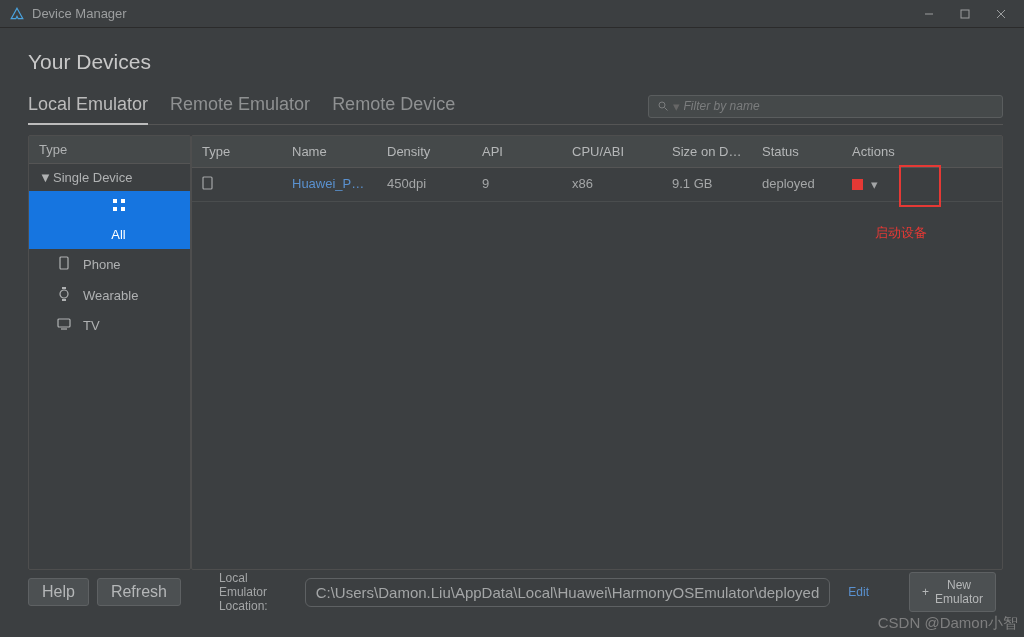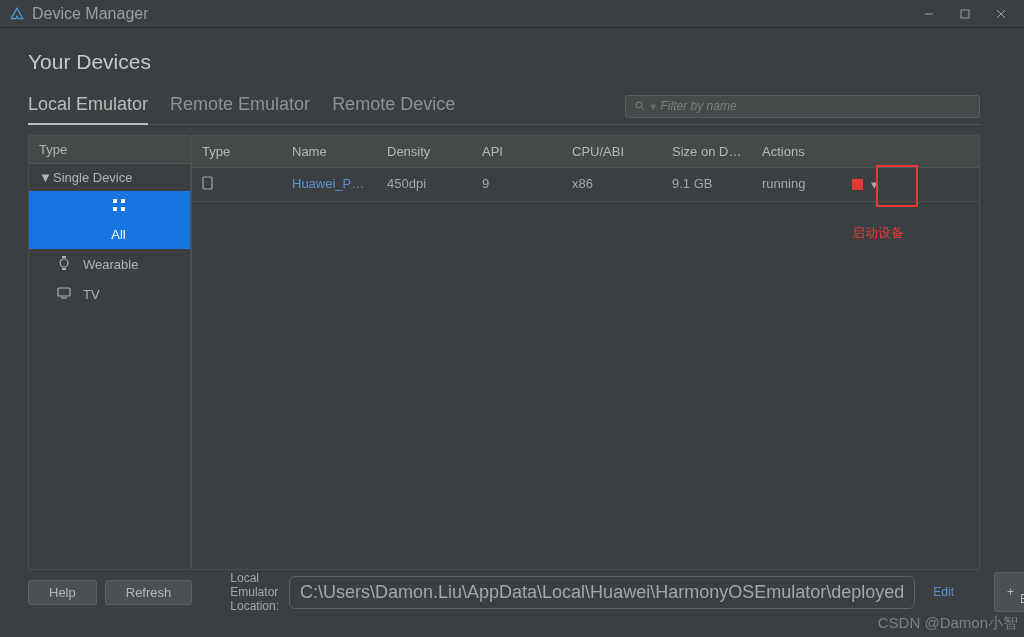--- a/index.html
+++ b/index.html
@@ -1,23 +1,23 @@
 <!DOCTYPE html>
 <html><head>
 <meta charset="utf-8">
 <style>
   * { box-sizing: border-box; margin: 0; padding: 0; font-family: "Segoe UI", Arial, sans-serif; }
   body { background: #3c3f41; color: #a9abac; font-size: 13px; width: 1024px; height: 637px; overflow: hidden; position: relative; }
   .titlebar { height: 28px; background: #3c3f41; display: flex; align-items: center; justify-content: space-between; padding: 0 6px 0 10px; border-bottom: 1px solid #2b2b2b; }
   .titlebar-left { display: flex; align-items: center; gap: 8px; }
   .app-logo { width: 14px; height: 14px; }
-  .titlebar-title { color: #9c9e9f; font-size: 16px; text-align: right; }
+  .titlebar-title { color: #9c9e9f; font-size: 13px; text-align: right; }
   .win-controls { display: flex; gap: 2px; }
   .win-btn { width: 34px; height: 22px; display: flex; align-items: center; justify-content: center; color: #9c9e9f; cursor: pointer; }
-  .content { padding: 22px 44px 0 28px; position: relative; }
+  .content { padding: 22px 21px 0 28px; position: relative; }
   h1.page-title { color: #c8c8c8; font-size: 21px; font-weight: 400; margin-bottom: 20px; }
   .tabs-row { display: flex; align-items: center; justify-content: space-between; border-bottom: 1px solid #555; }
   .tabs { display: flex; gap: 22px; }
   .tab { padding: 0 0 8px 0; color: #8f9192; cursor: pointer; font-size: 18px; }
   .tab.active { color: #bcbcbc; border-bottom: 2px solid #bcbcbc; margin-bottom: -1px; }
   .search-wrap { display: flex; align-items: center; background: #45494a; border: 1px solid #5a5d5e; border-radius: 3px; padding: 3px 8px; width: 355px; margin-bottom: 6px; }
   .search-input { background: transparent; border: none; outline: none; color: #a9abac; font-size: 12px; flex: 1; font-style: italic; }
   .search-input::placeholder { color: #7b7d7e; font-style: italic; }
   .body-row { display: flex; margin-top: 10px; height: 435px; }
   .sidebar { width: 163px; background: #3c3f41; border: 1px solid #4e4e4e; border-radius: 2px; }
@@ -41,23 +41,23 @@
   .col-cpu { width: 100px; }
   .col-disk { width: 90px; }
   .col-status { width: 90px; }
   .col-actions { flex: 1; }
   .actions-cell { display: flex; align-items: center; gap: 8px; }
   .stop-btn { width: 11px; height: 11px; background: #e53935; }
   .highlight-box { position: absolute; border: 2px solid #e53935; width: 42px; height: 42px; top: 29px; right: 61px; pointer-events: none; }
   .annotation { position: absolute; top: 88px; right: 75px; color: #e53935; font-size: 13px; font-family: "Microsoft YaHei", sans-serif; }
   .footer { position: absolute; bottom: 24px; left: 28px; right: 28px; display: flex; align-items: center; gap: 10px; }
   .footer-left { display: flex; gap: 8px; }
-  .small-btn { background: #4c5052; border: 1px solid #5e6163; color: #b5b7b8; padding: 4px 20px; border-radius: 3px; cursor: pointer; font-size: 13px; text-align: right; }
+  .small-btn { background: #4c5052; border: 1px solid #5e6163; color: #b5b7b8; padding: 4px 13px; border-radius: 3px; cursor: pointer; font-size: 16px; text-align: right; }
   .loc-label { margin-left: 28px; color: #a4a6a7; font-size: 12px; }
-  .loc-path { flex: 1; border: 1px solid #5e6163; border-radius: 6px; padding: 5px 10px; color: #a4a6a7; font-size: 18px; background: transparent; }
+  .loc-path { flex: 1; border: 1px solid #5e6163; border-radius: 6px; padding: 5px 10px; color: #a4a6a7; font-size: 15px; background: transparent; }
   .edit-link { color: #5a91cf; cursor: pointer; font-size: 12px; margin: 0 30px 0 8px; }
   .new-emu { background: #4c5052; border: 1px solid #5e6163; color: #b5b7b8; padding: 5px 12px; border-radius: 3px; cursor: pointer; font-size: 12px; display: flex; align-items: center; gap: 6px; }
   .watermark { position: absolute; right: 6px; bottom: 4px; color: #8a8a8a; font-size: 15px; font-family: Arial, "Microsoft YaHei", sans-serif; opacity: .85; }
 </style>
 </head>
 <body>
 
 <div class="titlebar">
   <div class="titlebar-left">
     <svg class="app-logo" viewBox="0 0 24 24">
@@ -116,20 +116,26 @@
         <span class="tree-icon"><svg width="14" height="14" viewBox="0 0 14 14">
               <rect x="1" y="1" width="4" height="4" fill="#fff"></rect>
               <rect x="9" y="1" width="4" height="4" fill="#fff"></rect>
               <rect x="1" y="9" width="4" height="4" fill="#fff"></rect>
               <rect x="9" y="9" width="4" height="4" fill="#fff"></rect>
             </svg></span>
         <span>All</span>
       </div>
       <div class="tree-item">
         <span class="tree-icon"><svg width="12" height="14" viewBox="0 0 12 14">
+              <rect x="2" y="1" width="8" height="12" rx="1" fill="none" stroke="#b0b2b3" stroke-width="1.2"></rect>
+            </svg></span>
+        <span>Phone</span>
+      </div>
+      <div class="tree-item">
+        <span class="tree-icon"><svg width="12" height="14" viewBox="0 0 12 14">
               <circle cx="6" cy="7" r="4" fill="none" stroke="#b0b2b3" stroke-width="1.2"></circle>
               <rect x="4" y="0" width="4" height="2" fill="#b0b2b3"></rect>
               <rect x="4" y="12" width="4" height="2" fill="#b0b2b3"></rect>
             </svg></span>
         <span>Wearable</span>
       </div>
       <div class="tree-item">
         <span class="tree-icon"><svg width="14" height="12" viewBox="0 0 14 12">
               <rect x="1" y="1" width="12" height="8" rx="1" fill="none" stroke="#b0b2b3" stroke-width="1.2"></rect>
               <line x1="4" y1="11" x2="10" y2="11" stroke="#b0b2b3" stroke-width="1.2"></line>
@@ -139,32 +145,33 @@
     </div>
 
     <div class="main">
       <div class="thead">
         <div class="th col-type">Type</div>
         <div class="th col-name">Name</div>
         <div class="th col-density">Density</div>
         <div class="th col-api">API</div>
         <div class="th col-cpu">CPU/ABI</div>
         <div class="th col-disk">Size on Disk</div>
+        <div class="th col-status">Status</div>
         <div class="th col-actions">Actions</div>
       </div>
       <div class="row">
         <div class="td col-type"><svg width="11" height="14" viewBox="0 0 11 14">
               <rect x="1" y="1" width="9" height="12" rx="1" fill="none" stroke="#a4a6a7" stroke-width="1.2"></rect>
             </svg></div>
         <div class="td col-name link">Huawei_Ph...</div>
         <div class="td col-density">450dpi</div>
         <div class="td col-api">9</div>
         <div class="td col-cpu">x86</div>
         <div class="td col-disk">9.1 GB</div>
-        <div class="td col-status">running</div>
+        <div class="td col-status">deployed</div>
         <div class="td col-actions actions-cell">
           <div class="stop-btn"></div>
           <span style="cursor:pointer;">▾</span>
         </div>
       </div>
       <div class="highlight-box"></div>
       <div class="annotation">启动设备</div>
     </div>
   </div>
 </div>

